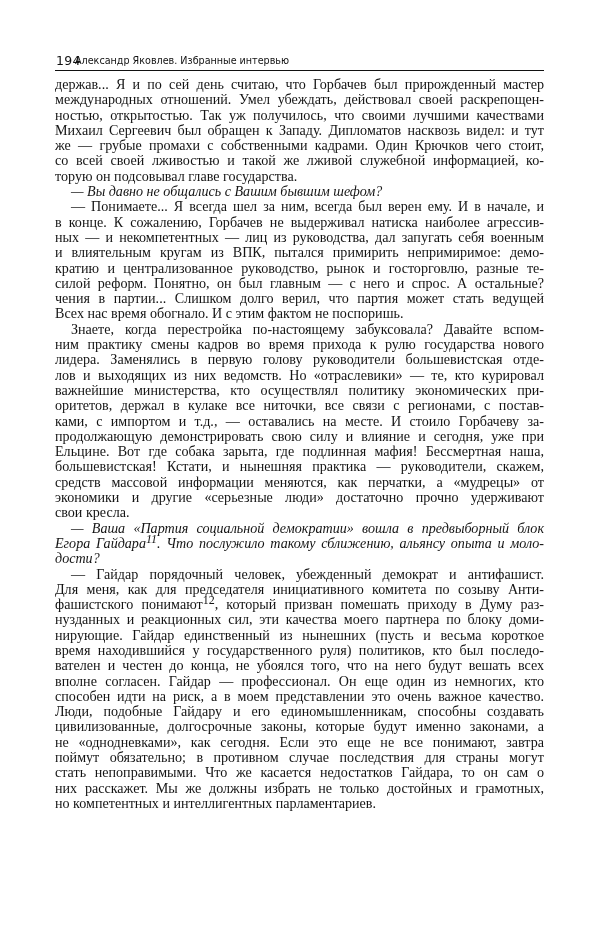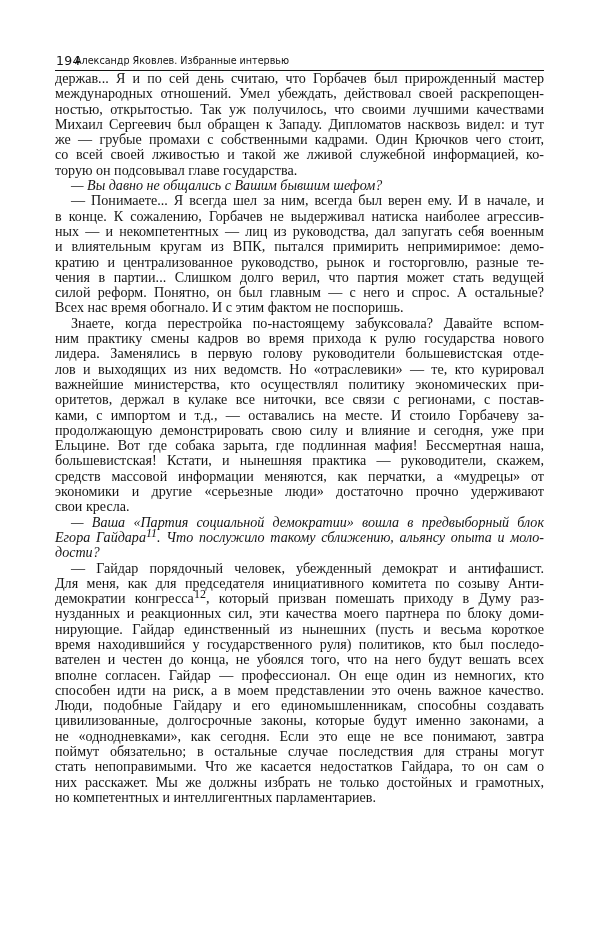--- a/index.html
+++ b/index.html
@@ -1,21 +1,21 @@
 <!DOCTYPE html>
 <html><head>
 <meta charset="utf-8">
 <style>
   html, body { margin:0; padding:0; background:#ffffff; }
   body { width:600px; height:939px; position:relative; overflow:hidden; }
   .page { position:absolute; left:55px; top:52px; width:489px; }
   .header { position:relative; height:18px; border-bottom:1.3px solid #111; }
   .pnum { position:absolute; left:1px; top:1px; font-family:"DejaVu Sans", sans-serif; font-size:12.5px; color:#111; letter-spacing:0.3px;text-align:center; }
   .running { position:absolute; left:0; right:0; top:3px; text-align:left; font-family:"DejaVu Sans", sans-serif; font-size:9.6px; color:#111; padding-left:20px; }
-  .body { font-family:"Liberation Serif", serif; font-size:14.1px; line-height:15.3px; color:#141414; text-align:justify; }
+  .body { margin-top:6px; font-family:"Liberation Serif", serif; font-size:14.1px; line-height:15.3px; color:#141414; text-align:justify; }
   .line { display:block; height:15.3px; white-space:nowrap; text-align:justify; text-align-last:justify; }
   .line.last { text-align-last:left; }
   .ind { text-indent:16px; }
   .it { font-style:italic; }
   sup { font-size:12px; line-height:0; vertical-align:5px; }
 </style>
 </head>
 <body>
 
 <div class="page">
@@ -30,49 +30,49 @@
       <span class="line"><span>Михаил Сергеевич был обращен к Западу. Дипломатов насквозь видел: и тут</span></span>
       <span class="line"><span>же — грубые промахи с собственными кадрами. Один Крючков чего стоит,</span></span>
       <span class="line"><span>со всей своей лживостью и такой же лживой служебной информацией, ко-</span></span>
       <span class="line last"><span>торую он подсовывал главе государства.</span></span>
       <span class="line ind it last"><span>— Вы давно не общались с Вашим бывшим шефом?</span></span>
       <span class="line ind"><span>— Понимаете... Я всегда шел за ним, всегда был верен ему. И в начале, и</span></span>
       <span class="line"><span>в конце. К сожалению, Горбачев не выдерживал натиска наиболее агрессив-</span></span>
       <span class="line"><span>ных — и некомпетентных — лиц из руководства, дал запугать себя военным</span></span>
       <span class="line"><span>и влиятельным кругам из ВПК, пытался примирить непримиримое: демо-</span></span>
       <span class="line"><span>кратию и централизованное руководство, рынок и госторговлю, разные те-</span></span>
+      <span class="line"><span>силой реформ. Понятно, он был главным — с него и спрос. А остальные?</span></span>
       <span class="line"><span>чения в партии... Слишком долго верил, что партия может стать ведущей</span></span>
-      <span class="line"><span>силой реформ. Понятно, он был главным — с него и спрос. А остальные?</span></span>
       <span class="line last"><span>Всех нас время обогнало. И с этим фактом не поспоришь.</span></span>
       <span class="line ind"><span>Знаете, когда перестройка по-настоящему забуксовала? Давайте вспом-</span></span>
       <span class="line"><span>ним практику смены кадров во время прихода к рулю государства нового</span></span>
       <span class="line"><span>лидера. Заменялись в первую голову руководители большевистская отде-</span></span>
       <span class="line"><span>лов и выходящих из них ведомств. Но «отраслевики» — те, кто курировал</span></span>
       <span class="line"><span>важнейшие министерства, кто осуществлял политику экономических при-</span></span>
       <span class="line"><span>оритетов, держал в кулаке все ниточки, все связи с регионами, с постав-</span></span>
       <span class="line"><span>ками, с импортом и т.д., — оставались на месте. И стоило Горбачеву за-</span></span>
       <span class="line"><span>продолжающую демонстрировать свою силу и влияние и сегодня, уже при</span></span>
       <span class="line"><span>Ельцине. Вот где собака зарыта, где подлинная мафия! Бессмертная наша,</span></span>
       <span class="line"><span>большевистская! Кстати, и нынешняя практика — руководители, скажем,</span></span>
       <span class="line"><span>средств массовой информации меняются, как перчатки, а «мудрецы» от</span></span>
       <span class="line"><span>экономики и другие «серьезные люди» достаточно прочно удерживают</span></span>
       <span class="line last"><span>свои кресла.</span></span>
       <span class="line ind it"><span>— Ваша «Партия социальной демократии» вошла в предвыборный блок</span></span>
       <span class="line it"><span>Егора Гайдара</span><sup>11</sup><span>. Что послужило такому сближению, альянсу опыта и моло-</span></span>
       <span class="line it last"><span>дости?</span></span>
       <span class="line ind"><span>— Гайдар порядочный человек, убежденный демократ и антифашист.</span></span>
       <span class="line"><span>Для меня, как для председателя инициативного комитета по созыву Анти-</span></span>
-      <span class="line"><span>демократии конгресса</span><sup>12</sup><span>, который призван помешать приходу в Думу раз-</span></span>
+      <span class="line"><span>фашистского понимают</span><sup>12</sup><span>, который призван помешать приходу в Думу раз-</span></span>
       <span class="line"><span>нузданных и реакционных сил, эти качества моего партнера по блоку доми-</span></span>
       <span class="line"><span>нирующие. Гайдар единственный из нынешних (пусть и весьма короткое</span></span>
       <span class="line"><span>время находившийся у государственного руля) политиков, кто был последо-</span></span>
       <span class="line"><span>вателен и честен до конца, не убоялся того, что на него будут вешать всех</span></span>
       <span class="line"><span>вполне согласен. Гайдар — профессионал. Он еще один из немногих, кто</span></span>
       <span class="line"><span>способен идти на риск, а в моем представлении это очень важное качество.</span></span>
       <span class="line"><span>Люди, подобные Гайдару и его единомышленникам, способны создавать</span></span>
       <span class="line"><span>цивилизованные, долгосрочные законы, которые будут именно законами, а</span></span>
       <span class="line"><span>не «однодневками», как сегодня. Если это еще не все понимают, завтра</span></span>
-      <span class="line"><span>поймут обязательно; в остальные случае последствия для страны могут</span></span>
+      <span class="line"><span>поймут обязательно; в противном случае последствия для страны могут</span></span>
       <span class="line"><span>стать непоправимыми. Что же касается недостатков Гайдара, то он сам о</span></span>
       <span class="line"><span>них расскажет. Мы же должны избрать не только достойных и грамотных,</span></span>
       <span class="line last"><span>но компетентных и интеллигентных парламентариев.</span></span>
     </div>
 </div>
 
 </body></html>

